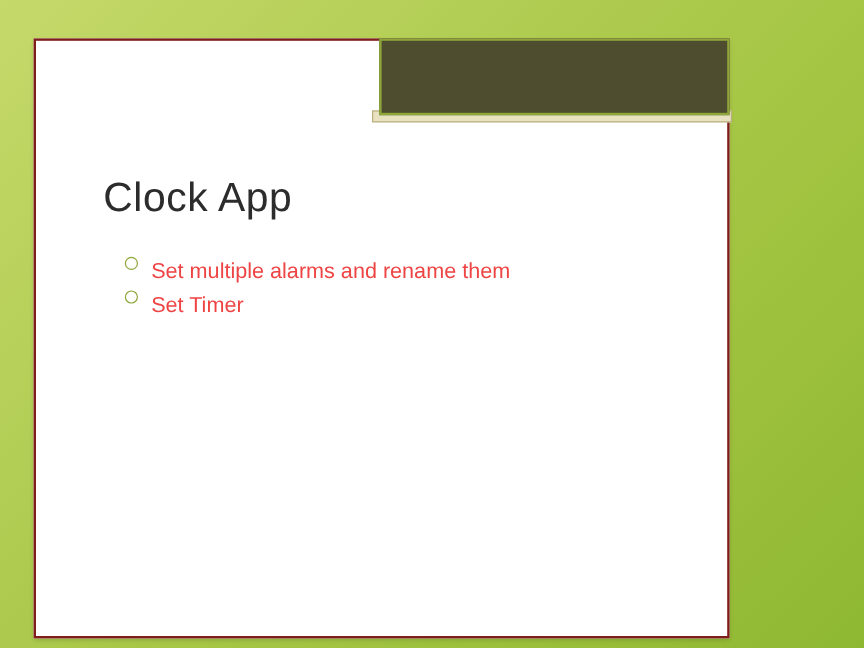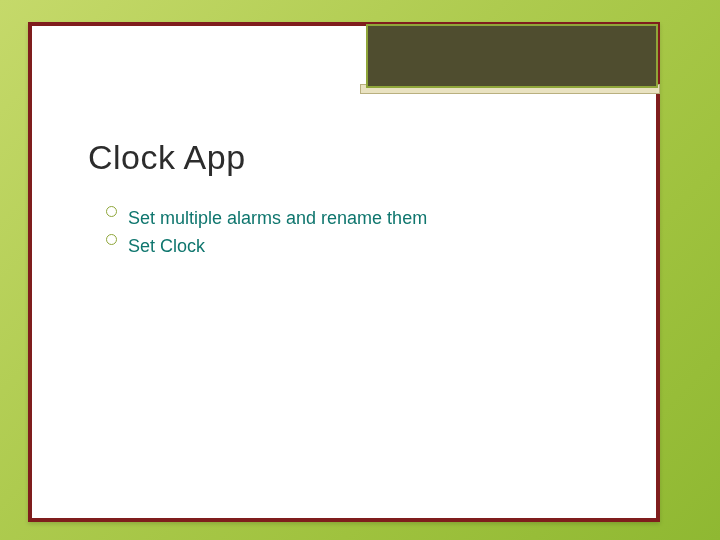--- a/index.html
+++ b/index.html
@@ -5,25 +5,25 @@
   * { margin: 0; padding: 0; box-sizing: border-box; }
   html, body { width: 720px; height: 540px; overflow: hidden; }
   body {
     font-family: Arial, Helvetica, sans-serif;
     background: linear-gradient(135deg, #c5d96a 0%, #aecb4f 40%, #9fc23e 70%, #8fb832 100%);
     position: relative;
   }
   .slide-card {
     position: absolute;
     left: 28px;
-    top: 22px;
-    width: 632px;
+    top: 32px;
+    width: 580px;
     height: 500px;
     background: #ffffff;
-    border: 4px solid #7f1d1d;
+    border: 2px solid #7f1d1d;
     box-shadow: 0 2px 4px rgba(0,0,0,0.15);
   }
   .corner-block {
     position: absolute;
     right: -2px;
     top: -2px;
     width: 292px;
     height: 72px;
   }
   .corner-olive {
@@ -55,21 +55,21 @@
     color: #2c2c2c;
     margin-bottom: 28px;
     letter-spacing: 0.5px;
   }
   .bullets {
     list-style: none;
     padding-left: 18px;
   }
   .bullets li {
     font-size: 18px;
-    color: #0f766e;
+    color: #ef4444;
     line-height: 1.45;
     position: relative;
     padding-left: 22px;
     margin-bottom: 2px;
   }
   .bullets li .marker {
     position: absolute;
     left: 0;
     top: 1px;
     width: 11px;
@@ -90,17 +90,17 @@
 
   <div class="content">
     <h1 class="title">Clock App</h1>
     <ul class="bullets">
       <li>
         <span class="marker"></span>
         <span>Set multiple alarms and rename them</span>
       </li>
       <li>
         <span class="marker"></span>
-        <span>Set Clock</span>
+        <span>Set Timer</span>
       </li>
     </ul>
   </div>
 </div>
 
 </body></html>

